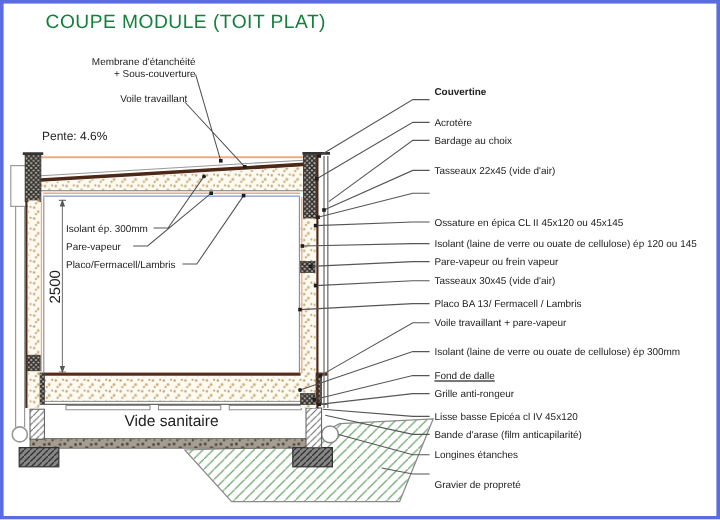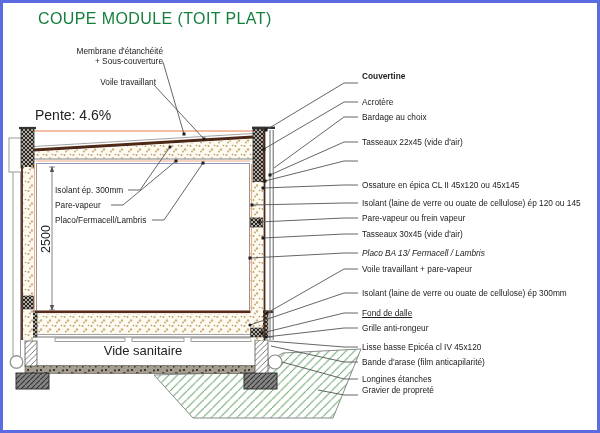--- a/index.html
+++ b/index.html
@@ -173,41 +173,41 @@
       <circle cx="170" cy="147" r="1.6"></circle>
       <circle cx="250" cy="325" r="1.6"></circle>
     </g>
   </svg>
 
   <div class="title">COUPE MODULE (TOIT PLAT)</div>
 
   <div class="lbl pre ra" style="left:55px;top:43px;width:105px;">Membrane d'étanchéité
 + Sous-couverture</div>
   <div class="lbl ra" style="left:55px;top:74px;width:98px;">Voile travaillant</div>
-  <div class="lbl" style="left:32px;top:107px;font-size:14px;">Pente: 4.6%</div>
+  <div class="lbl" style="left:32px;top:107px;font-size:10px;">Pente: 4.6%</div>
 
   <div class="lbl" style="left:52px;top:182px;">Isolant ép. 300mm</div>
   <div class="lbl" style="left:52px;top:197px;">Pare-vapeur</div>
   <div class="lbl" style="left:52px;top:212px;text-align:right;">Placo/Fermacell/Lambris</div>
 
   <div class="dim">2500</div>
 
   <div class="lbl" style="left:97px;top:343px;width:86px;text-align:center;font-size:13px;">Vide sanitaire</div>
 
   <div class="lbl right-lbl" style="top:68px;font-weight:bold;">Couvertine</div>
   <div class="lbl right-lbl" style="top:94px;">Acrotère</div>
   <div class="lbl right-lbl" style="top:109px;">Bardage au choix</div>
   <div class="lbl right-lbl" style="top:134px;">Tasseaux 22x45 (vide d'air)</div>
   <div class="lbl right-lbl" style="top:177px;">Ossature en épica CL II 45x120 ou 45x145</div>
   <div class="lbl right-lbl" style="top:195px;">Isolant (laine de verre ou ouate de cellulose) ép 120 ou 145</div>
   <div class="lbl right-lbl" style="top:210px;">Pare-vapeur ou frein vapeur</div>
   <div class="lbl right-lbl" style="top:226px;">Tasseaux 30x45 (vide d'air)</div>
-  <div class="lbl right-lbl" style="top:245px;font-style:italic;">Placo BA 13/ Fermacell / Lambris</div>
+  <div class="lbl right-lbl" style="top:245px;">Placo BA 13/ Fermacell / Lambris</div>
   <div class="lbl right-lbl" style="top:261px;">Voile travaillant + pare-vapeur</div>
   <div class="lbl right-lbl" style="top:285px;">Isolant (laine de verre ou ouate de cellulose) ép 300mm</div>
   <div class="lbl right-lbl" style="top:305px;text-decoration:underline;">Fond de dalle</div>
   <div class="lbl right-lbl" style="top:320px;">Grille anti-rongeur</div>
   <div class="lbl right-lbl" style="top:339px;">Lisse basse Epicéa cl IV 45x120</div>
   <div class="lbl right-lbl" style="top:354px;">Bande d'arase (film anticapilarité)</div>
   <div class="lbl right-lbl" style="top:371px;">Longines étanches</div>
-  <div class="lbl right-lbl" style="top:382px;">Gravier de propreté</div>
+  <div class="lbl right-lbl" style="top:396px;">Gravier de propreté</div>
 
 </div>
 
 </body></html>

